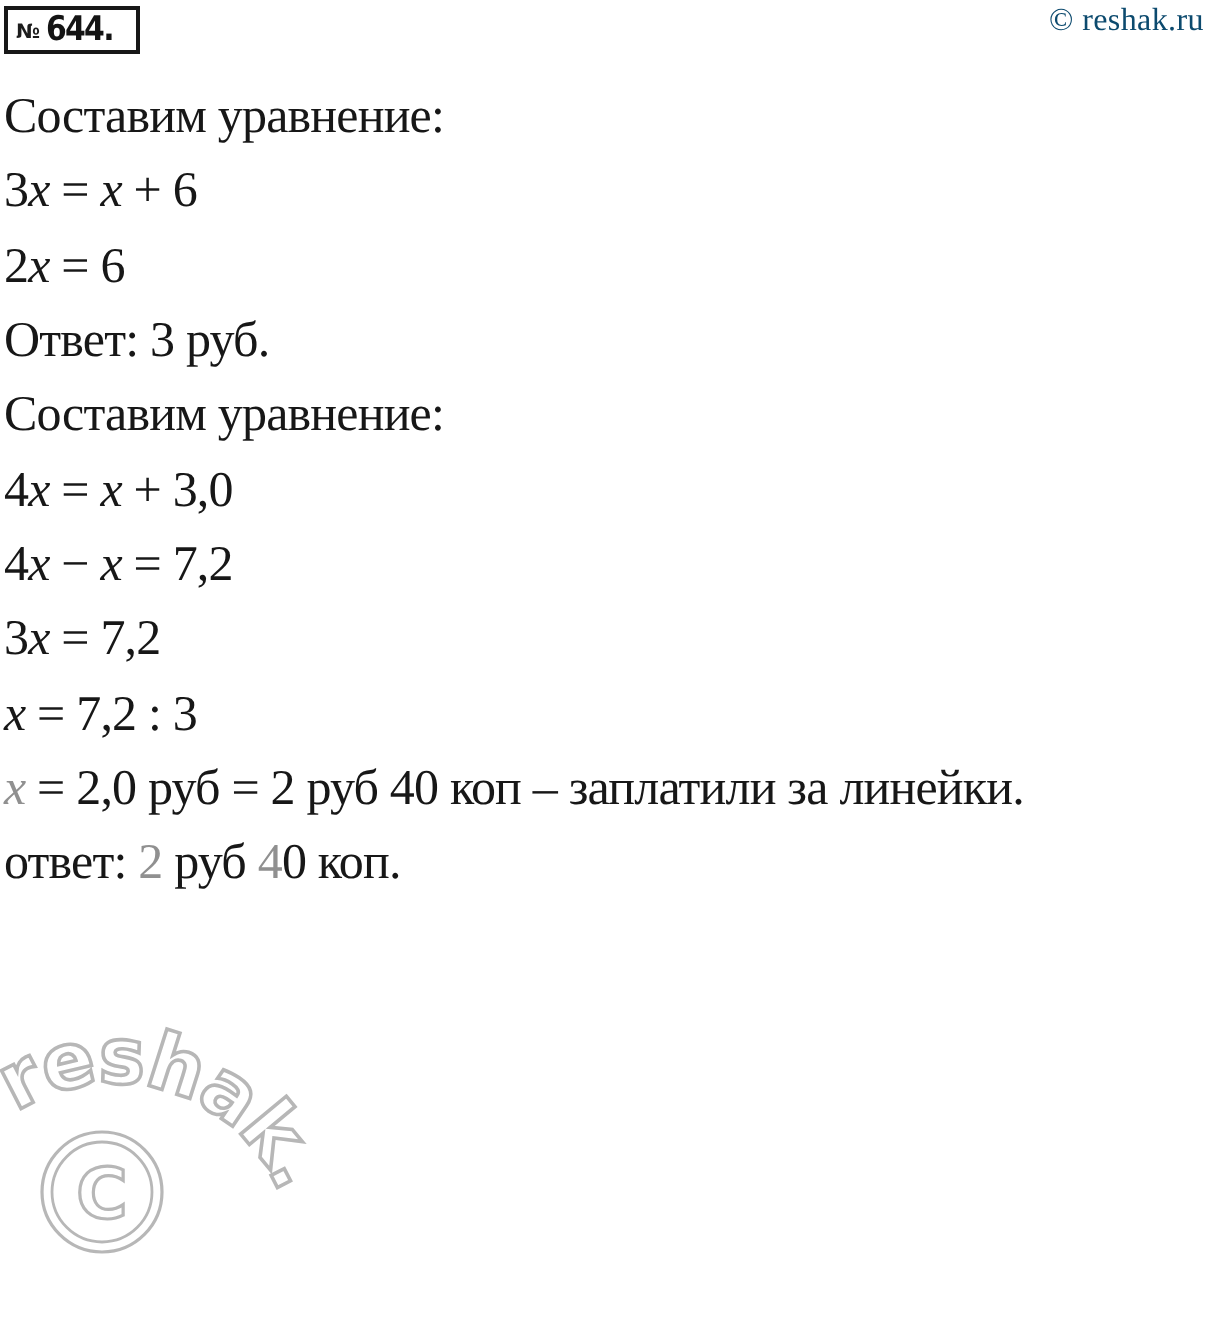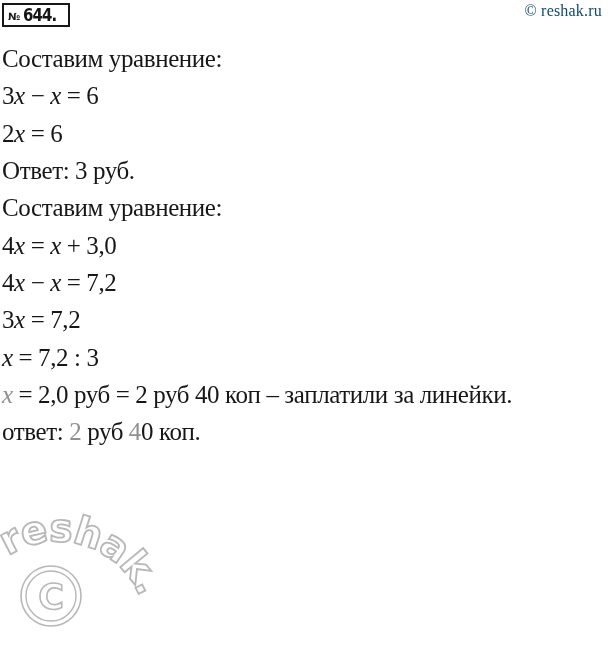--- a/index.html
+++ b/index.html
@@ -77,21 +77,21 @@
 
   <div class="num-box">
     <span class="num-sign">№</span>
     <span class="num-val">644.</span>
   </div>
 
   <div class="brand">© reshak.ru</div>
 
   <div class="content" id="content">
       <div class="line"><span>Составим уравнение:</span></div>
-      <div class="line"><span>3</span><span class="it">x</span><span> − </span><span class="it">x</span><span> = 6</span></div>
+      <div class="line"><span>3</span><span class="it">x</span><span> = </span><span class="it">x</span><span> + 6</span></div>
       <div class="line"><span>2</span><span class="it">x</span><span> = 6</span></div>
       <div class="line"><span>Ответ: 3 руб.</span></div>
       <div class="line"><span>Составим уравнение:</span></div>
       <div class="line"><span>4</span><span class="it">x</span><span> = </span><span class="it">x</span><span> + 3,0</span></div>
       <div class="line"><span>4</span><span class="it">x</span><span> − </span><span class="it">x</span><span> = 7,2</span></div>
       <div class="line"><span>3</span><span class="it">x</span><span> = 7,2</span></div>
       <div class="line"><span class="it">x</span><span> = 7,2 : 3</span></div>
       <div class="line"><span class="it light">x</span><span> = 2,0 руб = 2 руб 40 коп – заплатили за линейки.</span></div>
       <div class="line"><span>ответ: </span><span class="light">2</span><span> руб </span><span class="light">4</span><span>0 коп.</span></div>
     </div>

